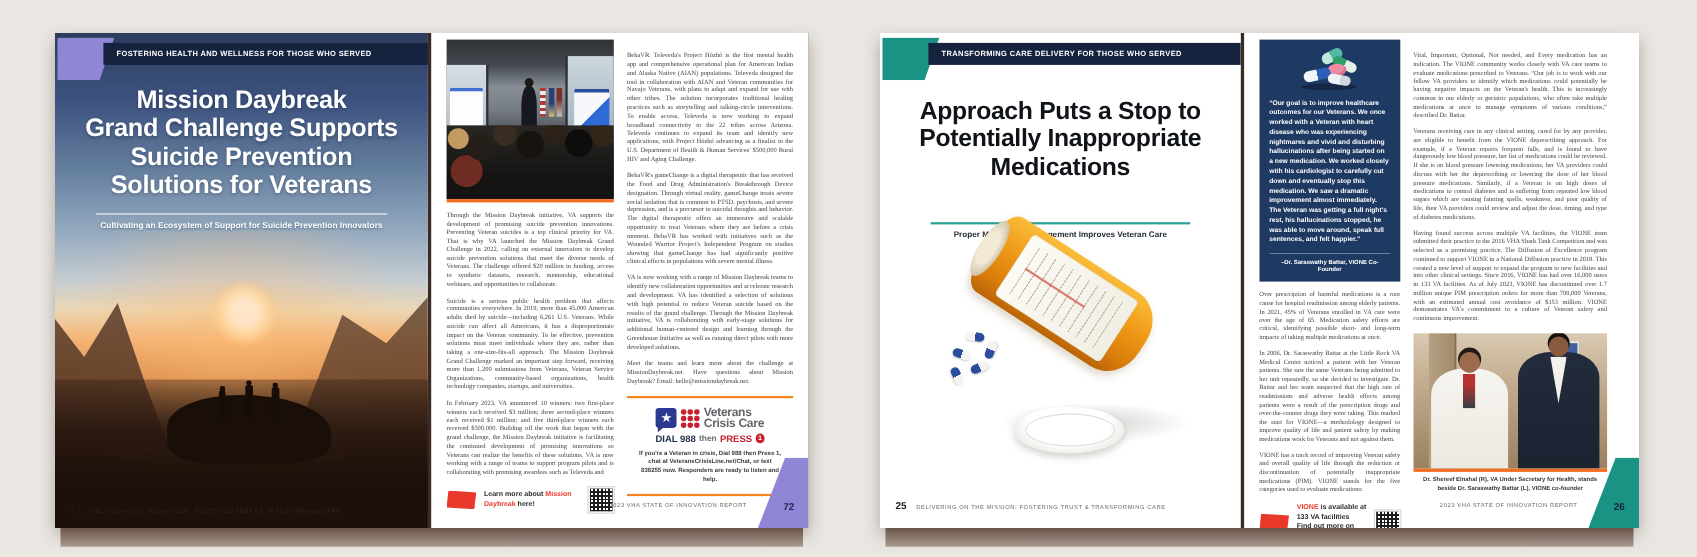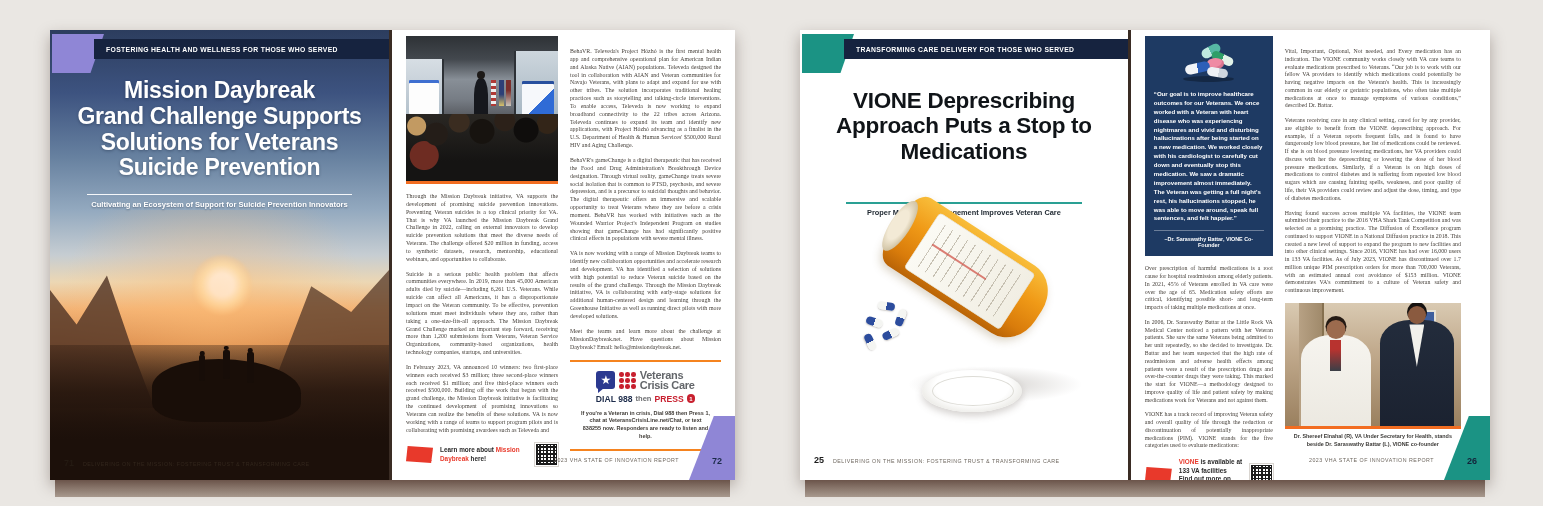--- a/index.html
+++ b/index.html
@@ -206,22 +206,22 @@
     <div class="person p-c"></div>
 
     <div class="banner-tab purple"></div>
     <div class="banner-bar">
       <span>FOSTERING HEALTH AND WELLNESS FOR THOSE WHO SERVED</span>
     </div>
 
     <div class="cover-title">
       <span style="display:block">Mission Daybreak</span>
       <span style="display:block">Grand Challenge Supports</span>
+      <span style="display:block">Suicide Prevention</span>
       <span style="display:block">Solutions for Veterans</span>
-      <span style="display:block">Suicide Prevention</span>
     </div>
     <div class="cover-rule"></div>
     <div class="cover-sub">Cultivating an Ecosystem of Support for Suicide Prevention Innovators</div>
 
     <div class="cover-footer">
       <span class="num">71</span>
       <span class="txt">DELIVERING ON THE MISSION: FOSTERING TRUST &amp; TRANSFORMING CARE</span>
     </div>
   </div>
 
@@ -294,22 +294,22 @@
 
 <div class="spread right">
 
   <div class="page feature">
     <div class="banner-tab teal"></div>
     <div class="banner-bar">
       <span>TRANSFORMING CARE DELIVERY FOR THOSE WHO SERVED</span>
     </div>
 
     <div class="feat-title">
-      <span style="display:block">VIONE Deprescribing</span>
       <span style="display:block">Approach Puts a Stop to</span>
+      <span style="display:block">Potentially Inappropriate</span>
       <span style="display:block">Medications</span>
     </div>
     <div class="feat-rule"></div>
     <div class="feat-sub">Proper Medication Management Improves Veteran Care</div>
 
     <div class="pills-photo">
       <div class="pp-shadow"></div>
       <div class="bottle">
         <div class="bottle-mouth"></div>
         <div class="bottle-label"></div>

